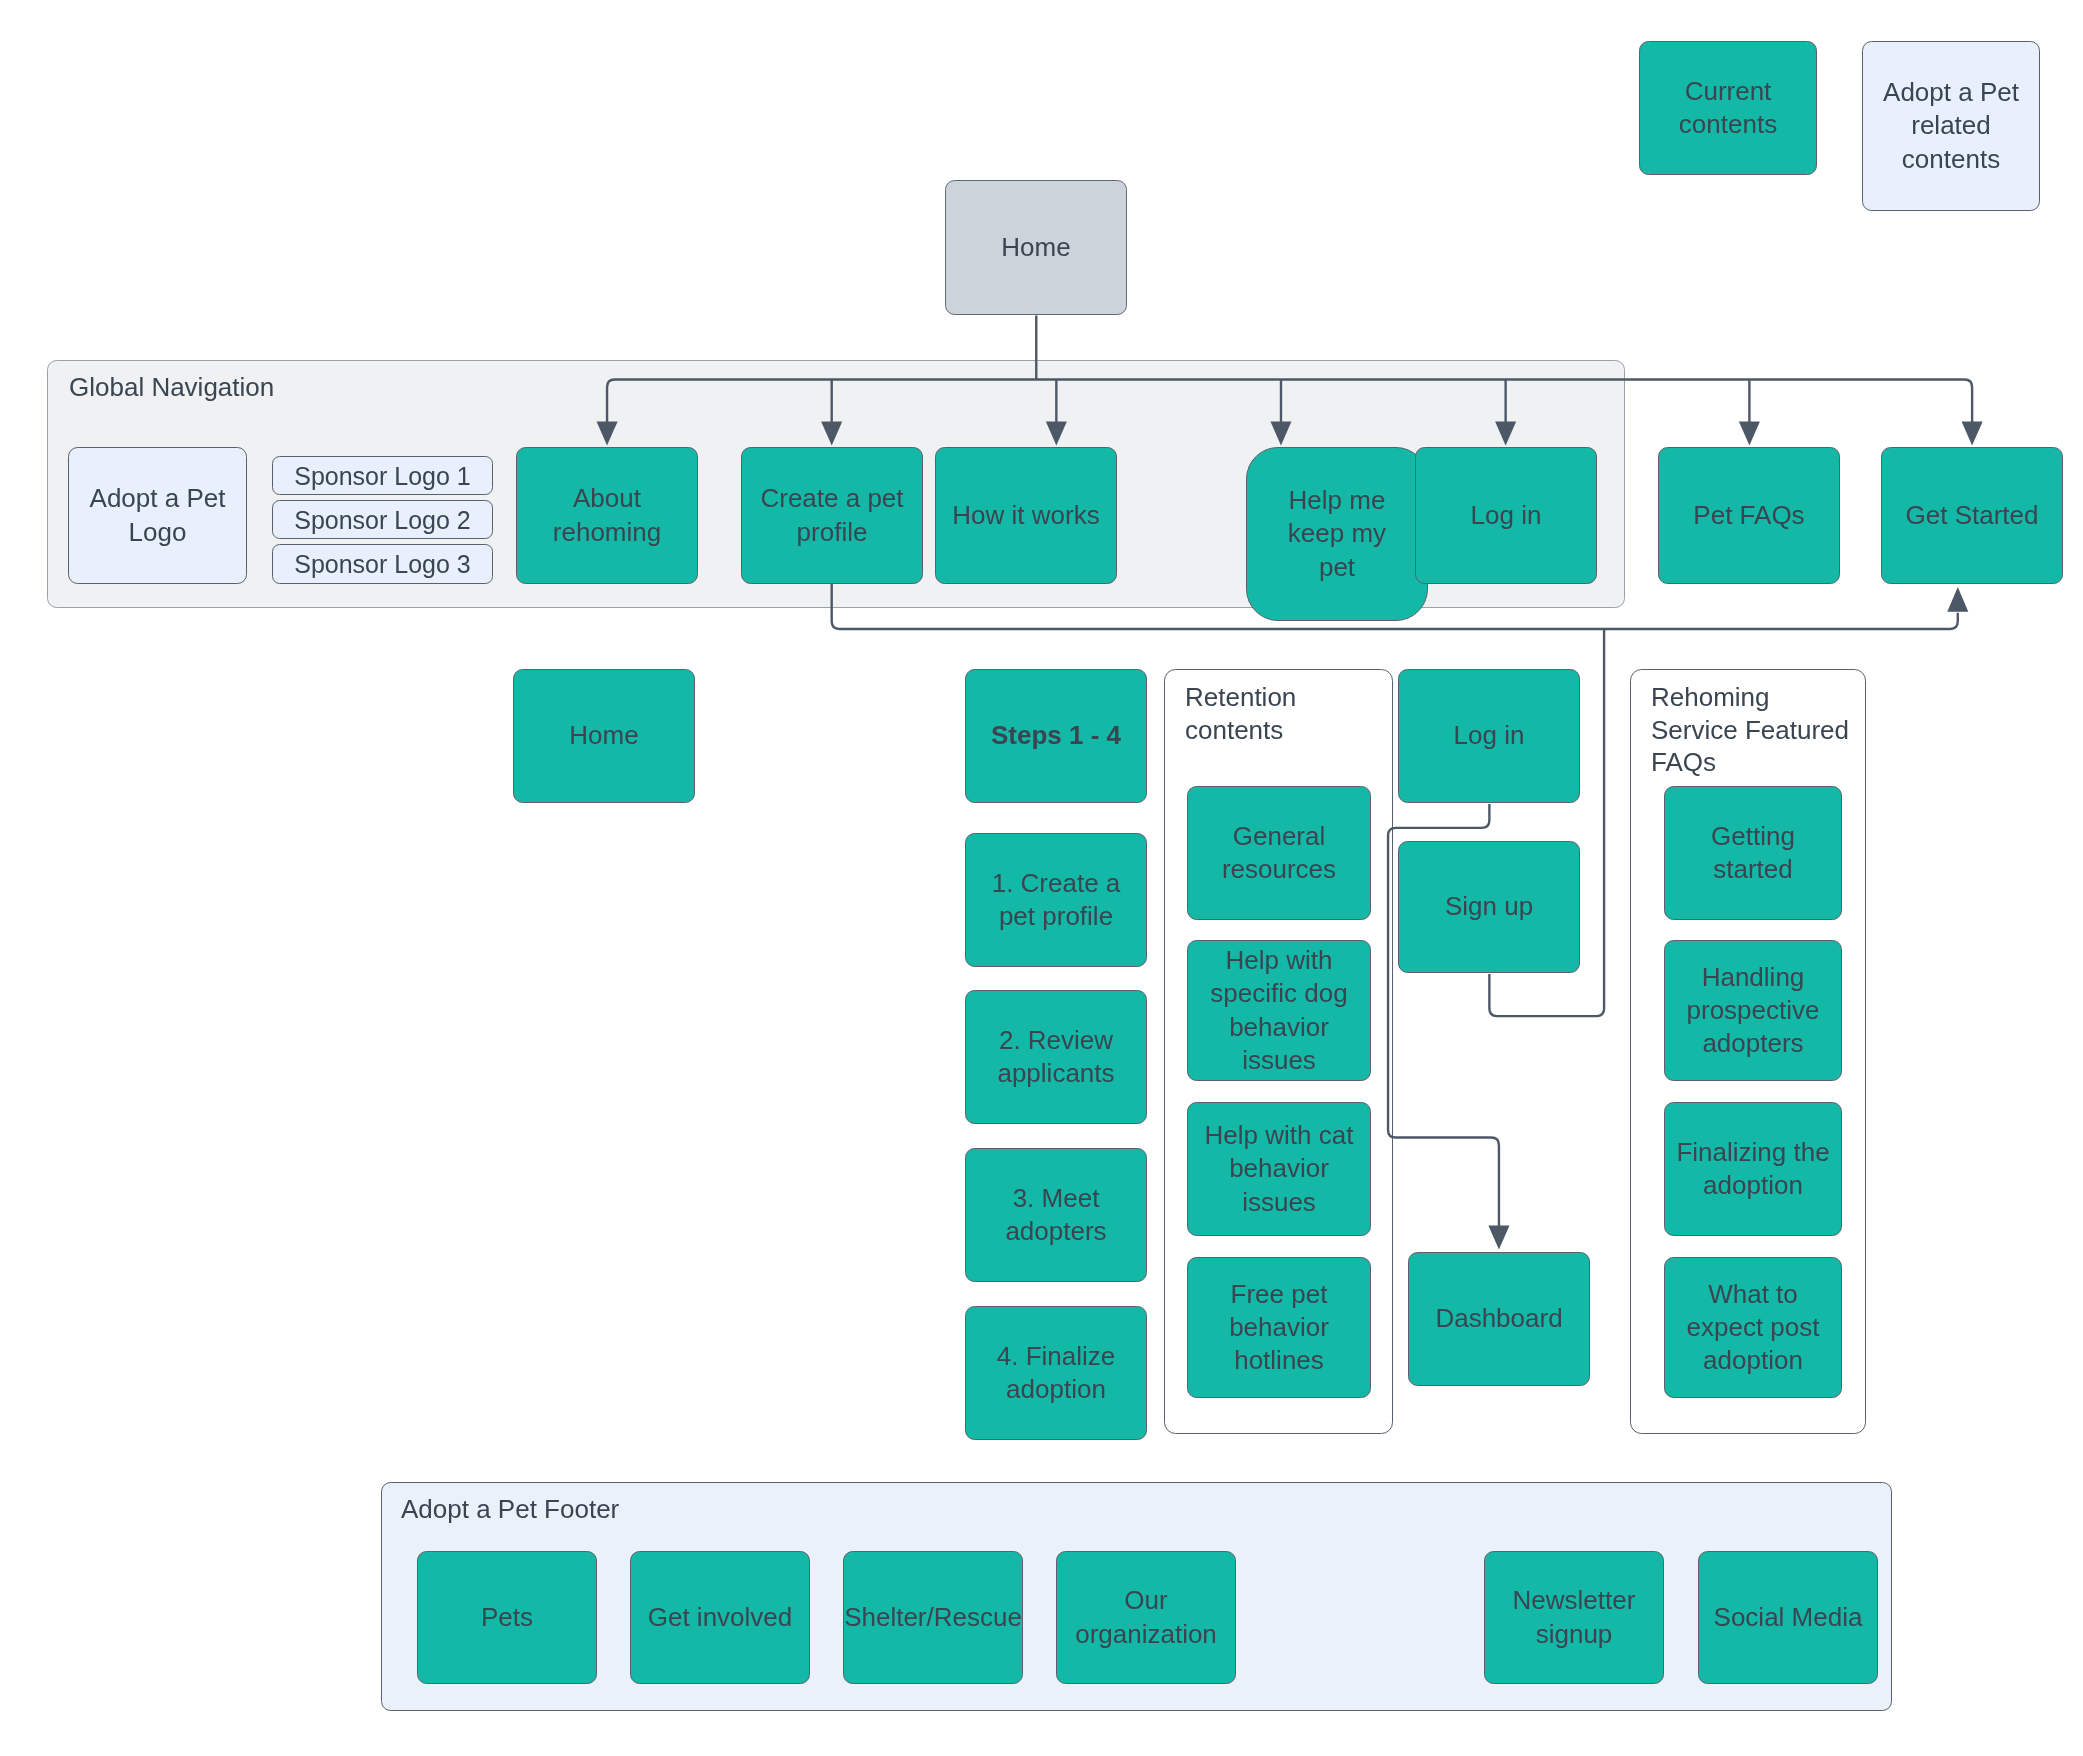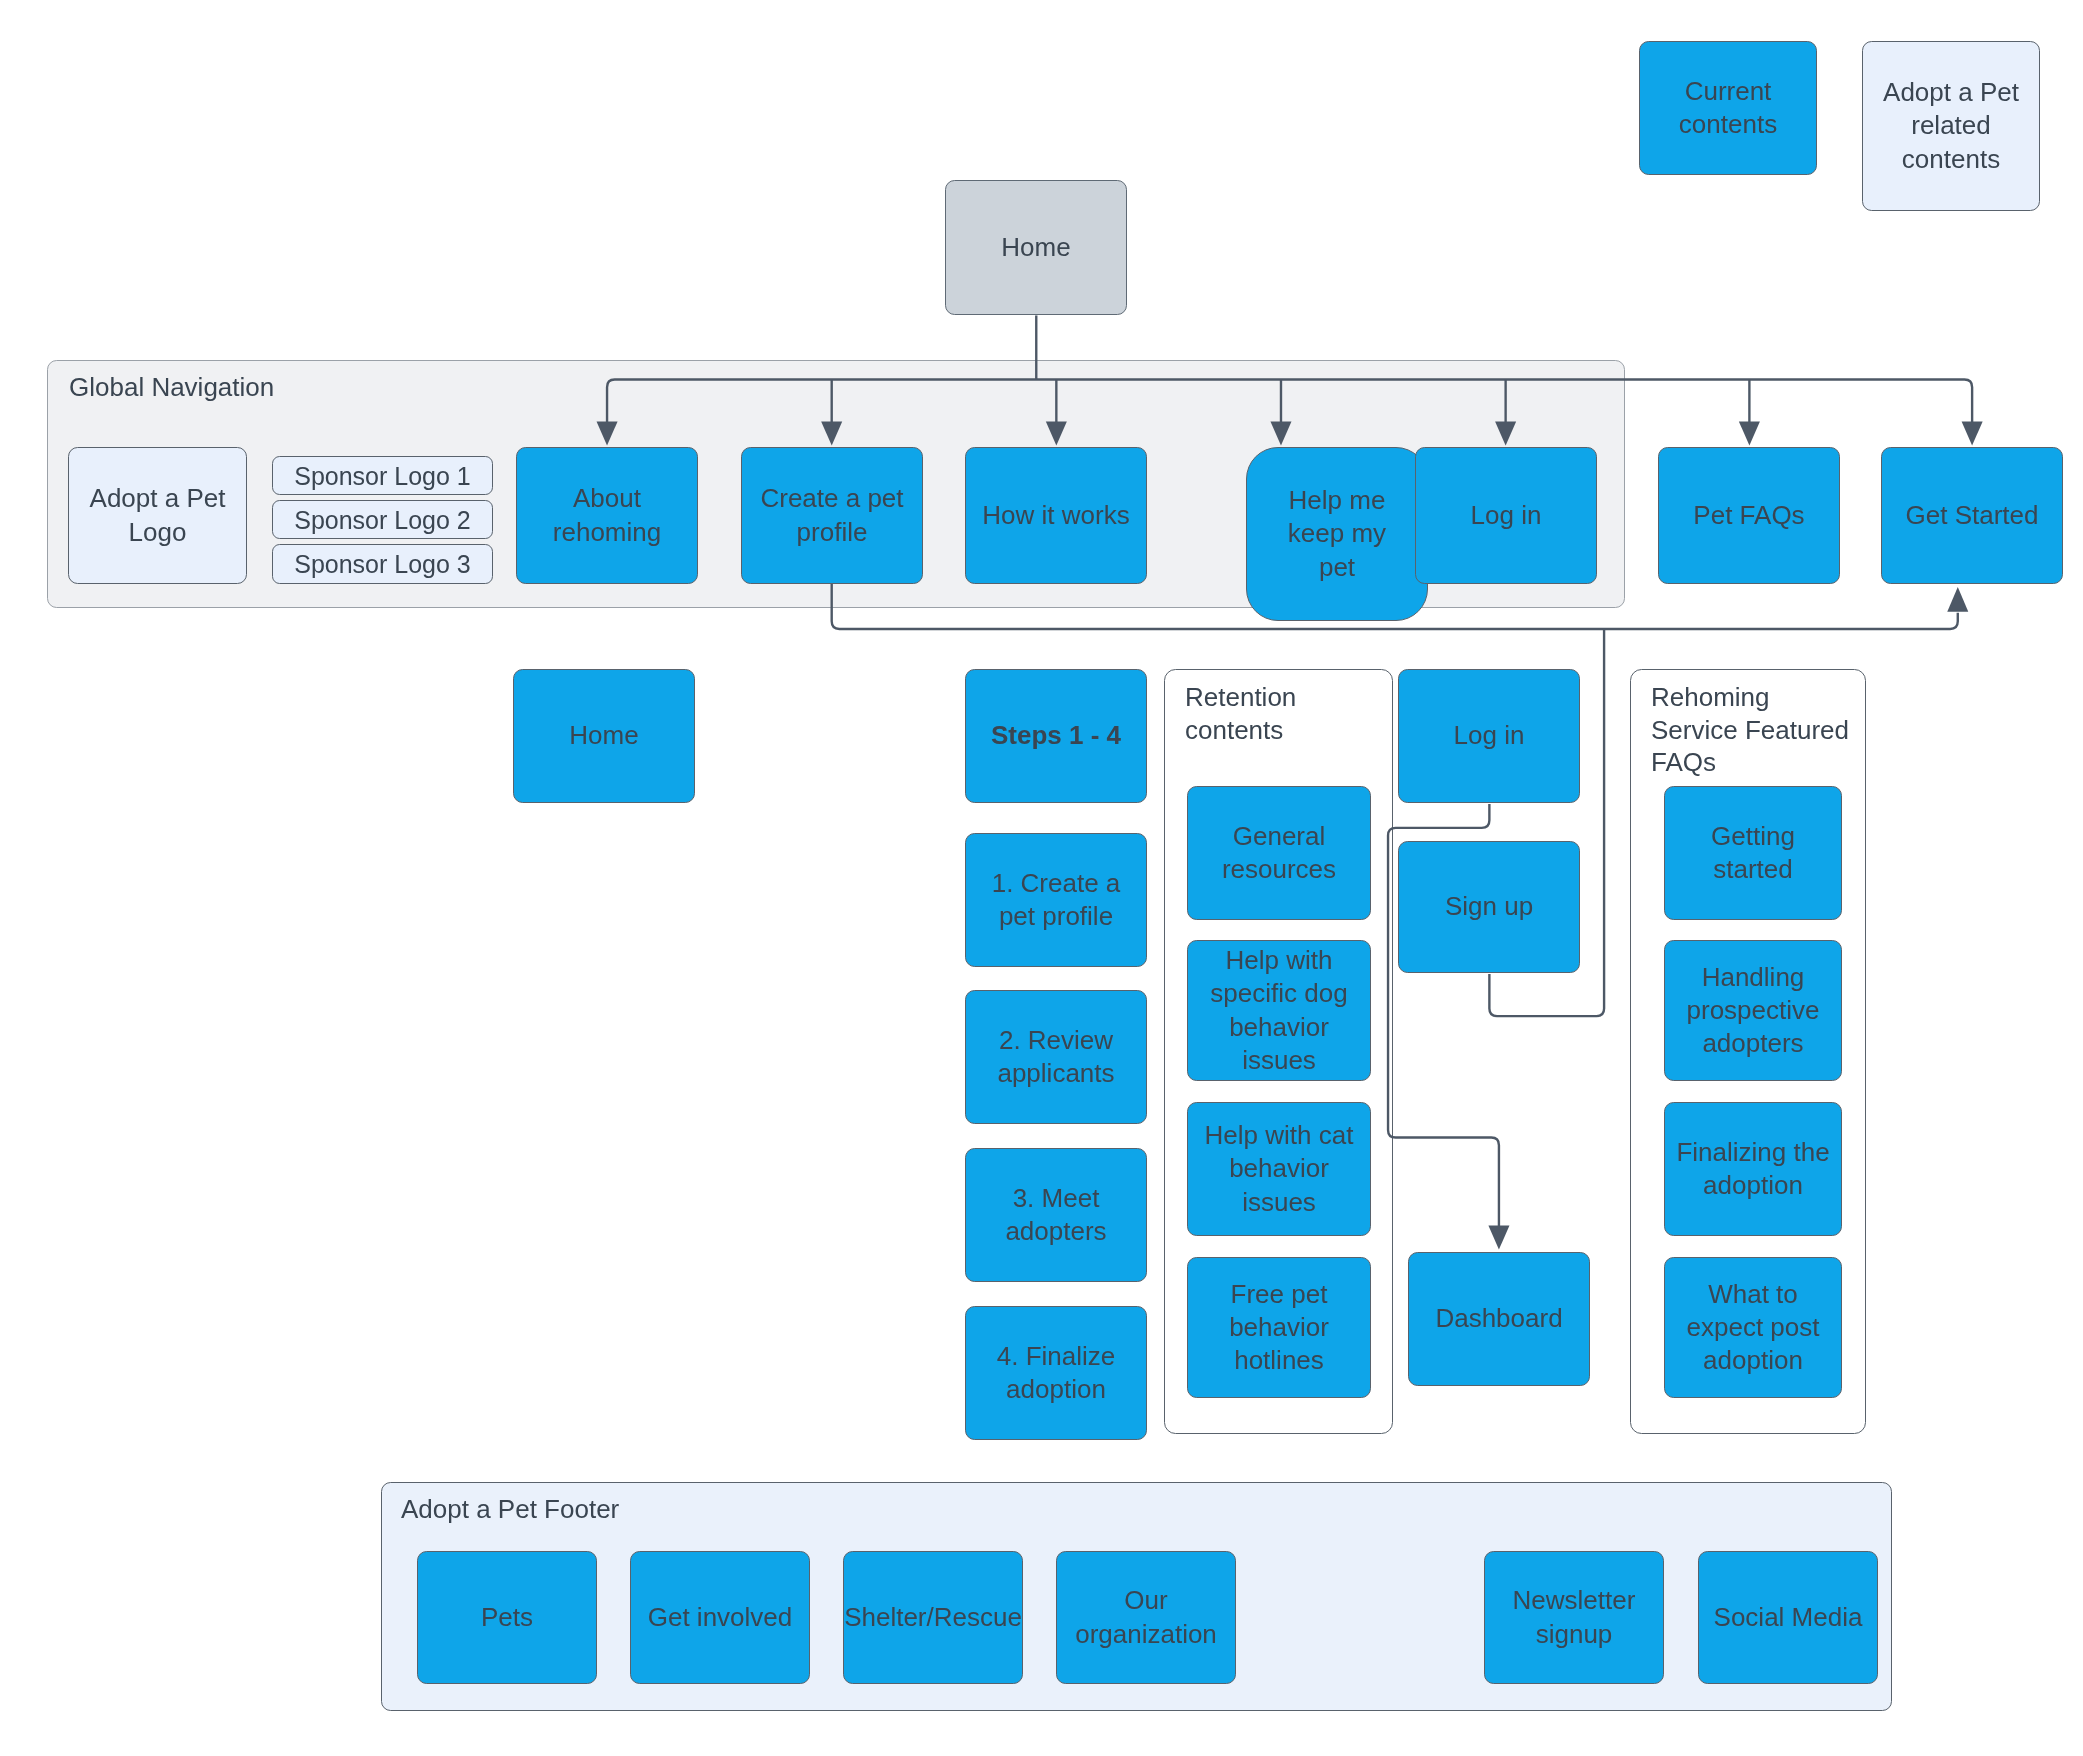--- a/index.html
+++ b/index.html
@@ -3,21 +3,21 @@
 <meta charset="utf-8">
 <style>
   html,body{margin:0;padding:0;background:#ffffff;}
   .canvas{
     position:relative;width:2084px;height:1757px;background:#ffffff;
     font-family:"Liberation Sans", sans-serif;color:#3a4551;overflow:hidden;
   }
   .node{
     position:absolute;box-sizing:border-box;
     display:flex;align-items:center;justify-content:center;text-align:center;
-    background:#0ea5e9;border:1.9px solid #59626c;border-radius:9.6px;
+    background:#14b8a6;border:1.9px solid #59626c;border-radius:9.6px;
     font-size:26px;line-height:1.28;padding:3.8px 7.6px;
   }
   .node.blue{background:#e8f0fc;}
   .node.gray{background:#ccd3da;border-color:#5f6a75;}
   .node.sponsor{border-radius:7.6px;font-size:25px;padding:1.9px 3.8px;}
   .node.narrow{padding:3.8px 21px;}
   .node.tight{padding:1.9px 1.9px;}
   .group{position:absolute;box-sizing:border-box;border-radius:9.6px;}
   .group.gn{background:#f0f1f3;border:1.9px solid #9ba1a8;}
   .group.whitegrp{background:#ffffff;border:1.9px solid #59626c;border-radius:11.5px;}
@@ -51,21 +51,21 @@
 
   <div class="node gray" style="left:945px;top:180px;width:182px;height:135px;">Home</div>
 
   <div class="node blue" style="left:68px;top:447px;width:179px;height:137px;">Adopt a Pet Logo</div>
   <div class="node blue sponsor" style="left:272px;top:456px;width:221px;height:39px;">Sponsor Logo 1</div>
   <div class="node blue sponsor" style="left:272px;top:500px;width:221px;height:39px;">Sponsor Logo 2</div>
   <div class="node blue sponsor" style="left:272px;top:544px;width:221px;height:40px;">Sponsor Logo 3</div>
 
   <div class="node" style="left:516px;top:447px;width:182px;height:137px;">About rehoming</div>
   <div class="node" style="left:741px;top:447px;width:182px;height:137px;">Create a pet profile</div>
-  <div class="node" style="left:965px;top:447px;width:182px;height:137px;">How it works</div>
+  <div class="node" style="left:935px;top:447px;width:182px;height:137px;">How it works</div>
   <div class="node narrow" style="left:1246px;top:447px;width:182px;height:174px;border-radius:32px;">Help me keep my pet</div>
   <div class="node" style="left:1415px;top:447px;width:182px;height:137px;">Log in</div>
   <div class="node" style="left:1658px;top:447px;width:182px;height:137px;">Pet FAQs</div>
   <div class="node" style="left:1881px;top:447px;width:182px;height:137px;">Get Started</div>
 
   <div class="node" style="left:513px;top:669px;width:182px;height:134px;">Home</div>
   <div class="node" style="left:965px;top:669px;width:182px;height:134px;font-weight:bold;">Steps 1 - 4</div>
 
   <div class="node" style="left:965px;top:833px;width:182px;height:134px;">1. Create a pet profile</div>
   <div class="node" style="left:965px;top:990px;width:182px;height:134px;">2. Review applicants</div>

